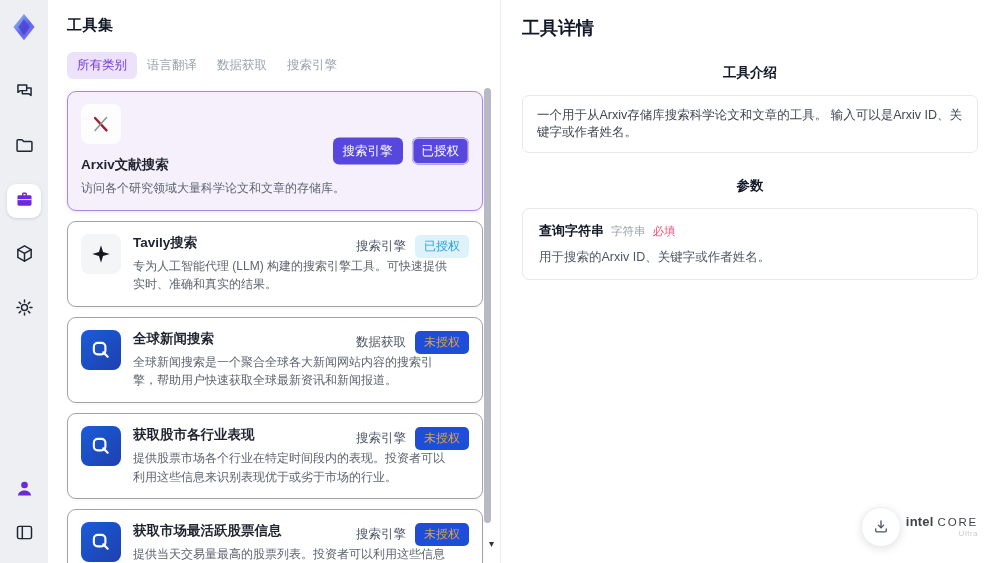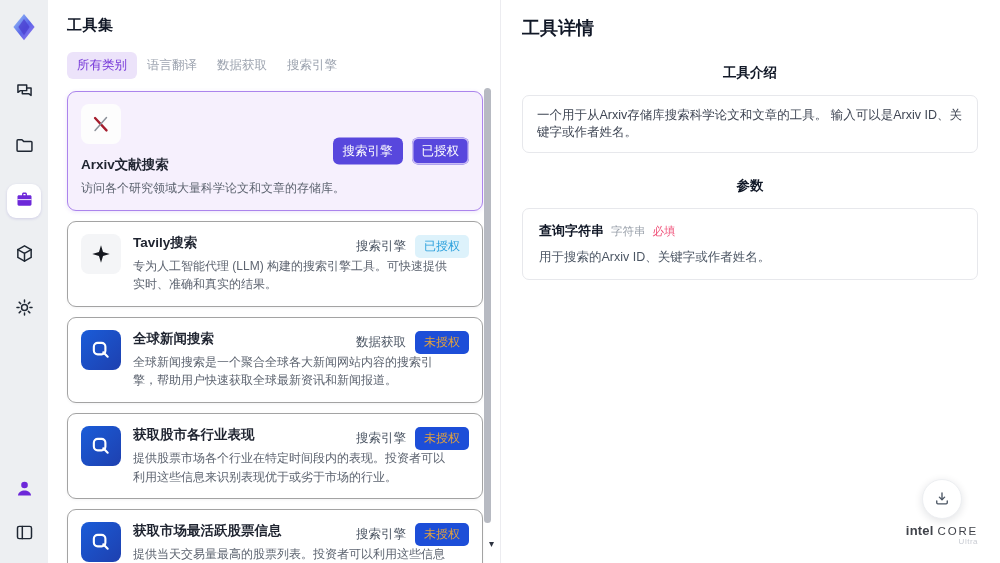--- a/index.html
+++ b/index.html
@@ -56,21 +56,21 @@
   .section-h { font-size:13.5px; font-weight:bold; color:#111827; margin-top:24px; margin-bottom:13px;text-align:center; }
   .intro-box { border:1px solid #e7e8ec; border-radius:7px; padding:11px 14px; font-size:12.5px; color:#3f4654; }
   .param-card { border:1px solid #e7e8ec; border-radius:7px; padding:13px 16px; }
   .param-head { display:flex; align-items:baseline; gap:7px; }
   .param-name { font-size:13px; font-weight:bold; color:#111827; }
   .param-type { font-size:11.5px; color:#9aa1ab; }
   .param-req { font-size:11.5px; color:#f0527a; }
   .param-desc { font-size:12.5px; color:#4b5563; margin-top:9px; }
 
   
-  .corner { position:fixed; right:22px; bottom:16px; display:flex; flex-direction:column; align-items:center; gap:5px; }
+  .corner { position:fixed; right:22px; bottom:16px; display:flex; flex-direction:row; align-items:center; gap:5px; }
   .fab { width:40px; height:40px; border-radius:50%; background:#fff; border:1px solid #eceef1;
     box-shadow:0 2px 8px rgba(17,24,39,.12); display:flex; align-items:center; justify-content:center; cursor:pointer; }
   .fab svg { width:18px; height:18px; }
   .brand { display:flex; flex-direction:column; align-items:flex-end; line-height:1.1; }
   .brand-main { font-size:13px; color:#40434a; }
   .brand-main .i { font-weight:bold; letter-spacing:.2px; }
   .brand-main .c { font-weight:500; letter-spacing:1.8px; font-size:11.5px; margin-left:4px; }
   .brand-sub { font-size:8px; color:#c9ccd3; letter-spacing:.5px; }
 </style>
 </head>

